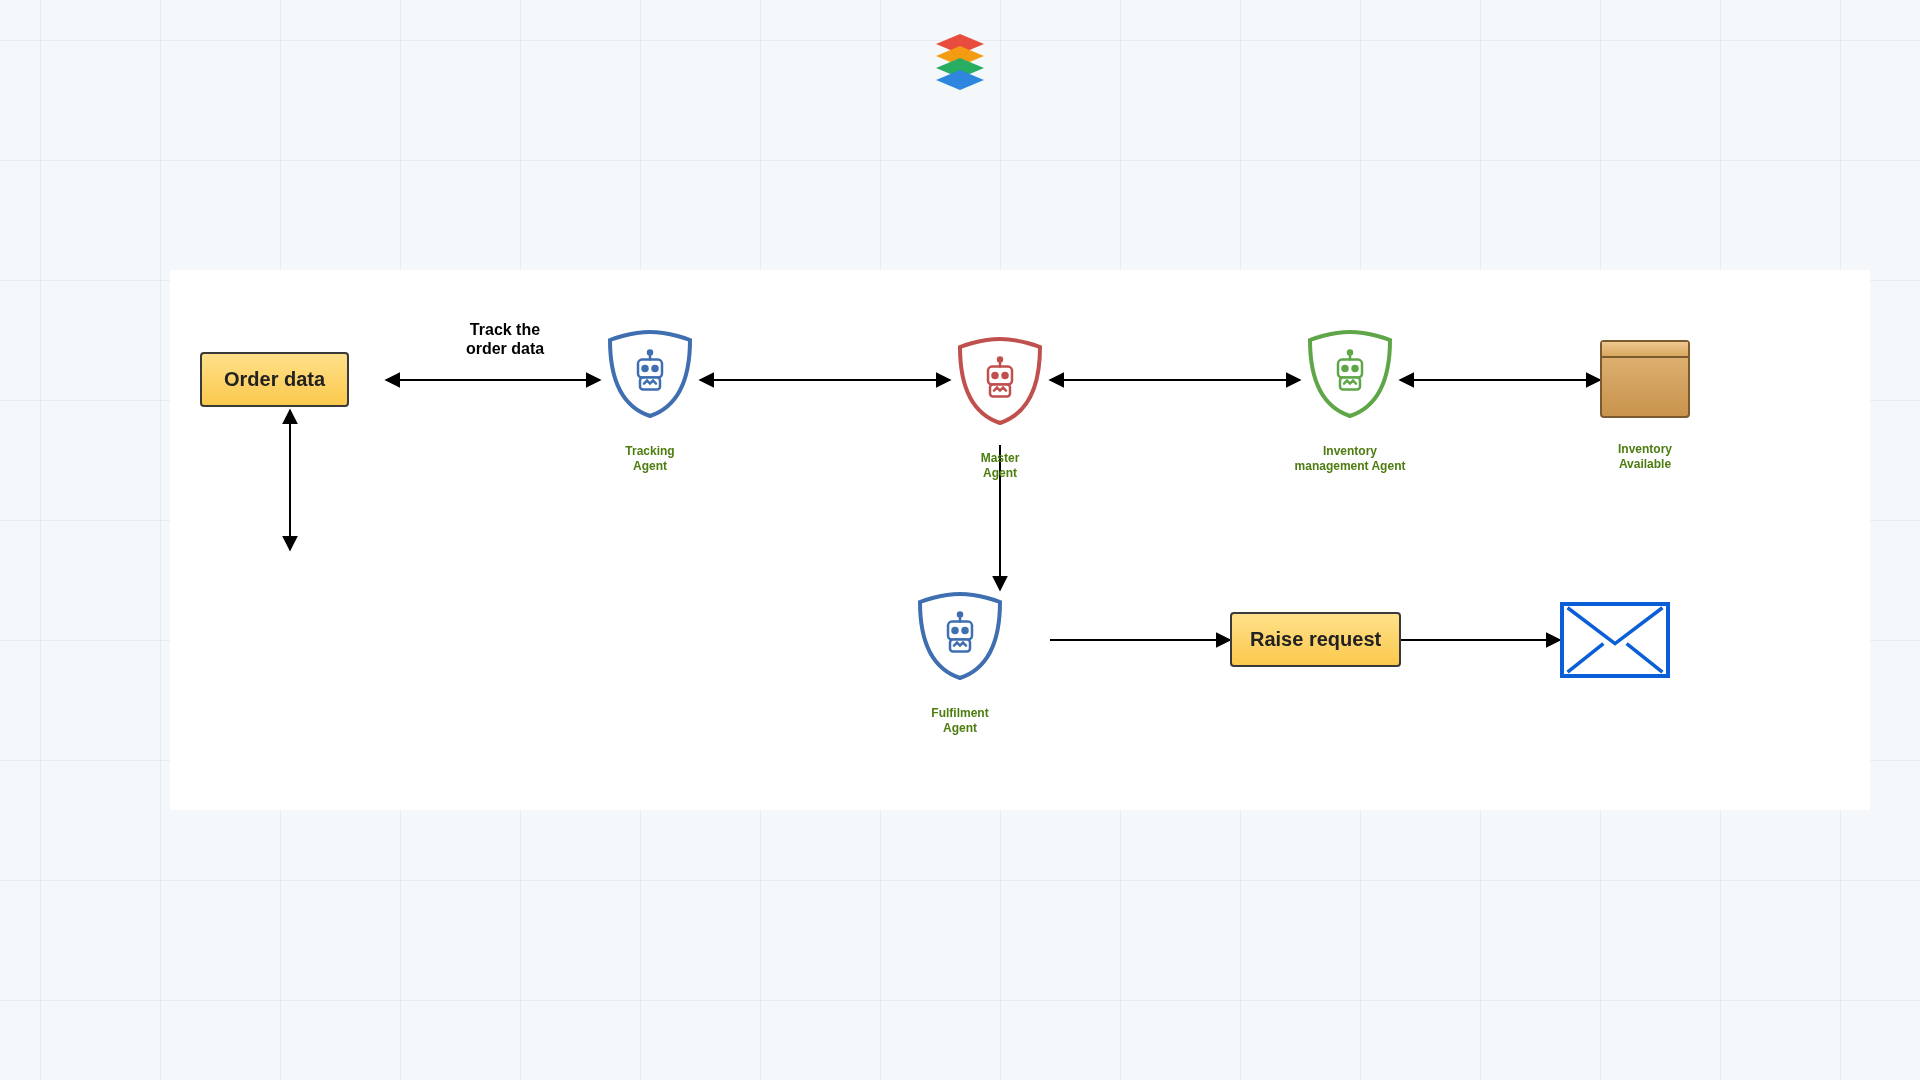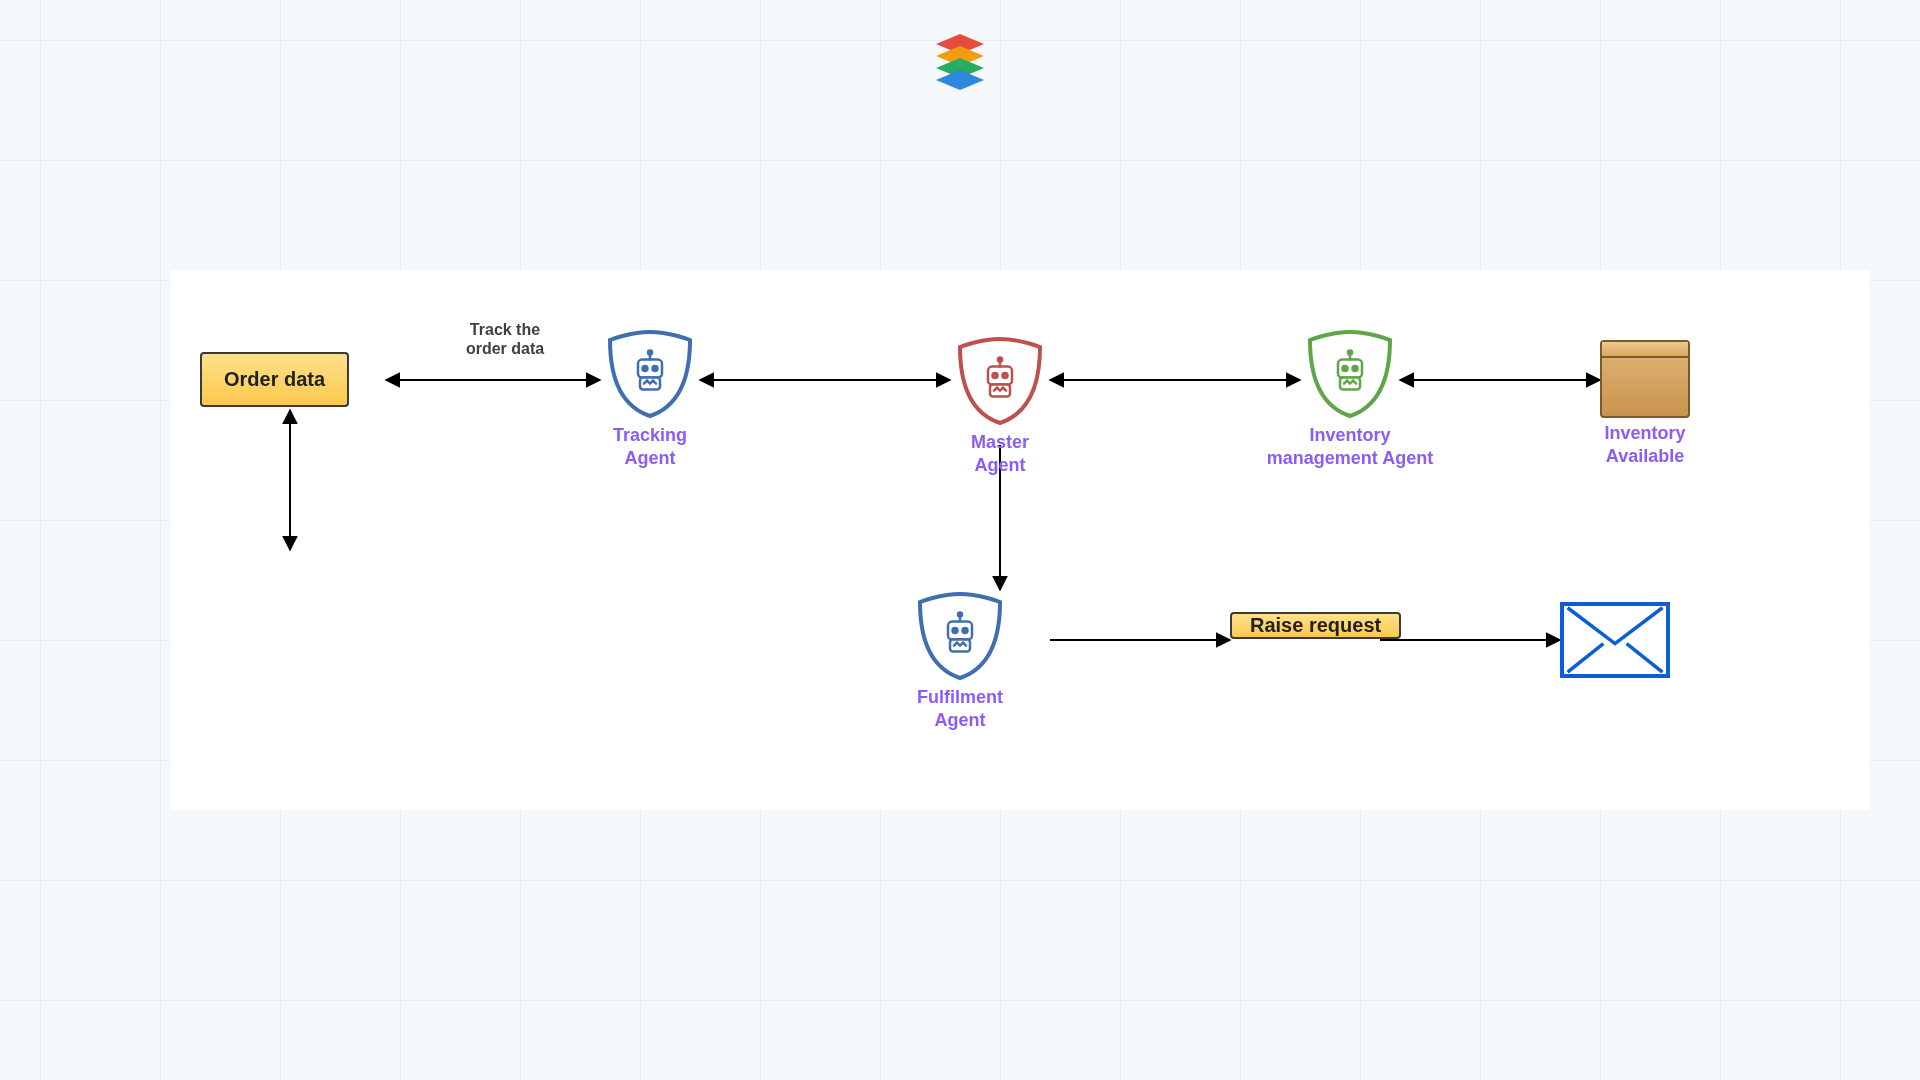--- a/index.html
+++ b/index.html
@@ -43,24 +43,24 @@
     top: 270px;
     width: 1700px;
     height: 540px;
     background: #ffffff;
   }
   .node {
     position: absolute;
     text-align: center;
   }
   .node-label {
-    margin-top: 4px;
-    font-size: 18px;
+    margin-top: 24px;
+    font-size: 12px;
     font-weight: 600;
-    color: #8b5cf6;
+    color: #4d7c0f;
     line-height: 1.25;
     white-space: pre-line;
   }
   .box {
     background: linear-gradient(#ffe08a, #fbc94d);
     border: 2px solid #3a3a3a;
     border-radius: 4px;
     padding: 14px 22px;
     font-size: 20px;
     font-weight: 600;
@@ -78,21 +78,21 @@
     top: 50%;
     left: 50%;
     transform: translate(-50%, -55%);
     width: 48px;
     height: 48px;
   }
   .edge-label {
     position: absolute;
     font-size: 16px;
     font-weight: 600;
-    color: #404040;
+    color: #000000;
     text-align: center;
     line-height: 1.2;
     white-space: pre-line;
   }
   svg.connectors {
     position: absolute;
     left: 0; top: 0;
     width: 100%; height: 100%;
     pointer-events: none;
   }
@@ -284,21 +284,21 @@
           <path d="M18 36 l3 -3 l3 3 l3 -3 l3 3"></path>
         </g>
           </svg>
       </span>
     </div>
     <div class="node-label">Fulfilment
 Agent</div>
   </div>
 
   <div class="node" style="left:1060px; top:342px;">
-    <div class="box" style="padding:0 18px;">Raise request</div>
+    <div class="box" style="padding:14px 18px;">Raise request</div>
   </div>
 
   <div class="node" style="left:1390px; top:332px;">
     <div class="envelope">
       <svg class="envelope-flap" viewBox="0 0 110 76" width="100%" height="100%">
         <polyline points="2,2 55,42 108,2" fill="none" stroke="#0b5fd6" stroke-width="4"></polyline>
         <line x1="2" y1="74" x2="42" y2="42" stroke="#0b5fd6" stroke-width="4"></line>
         <line x1="108" y1="74" x2="68" y2="42" stroke="#0b5fd6" stroke-width="4"></line>
       </svg>
     </div>

